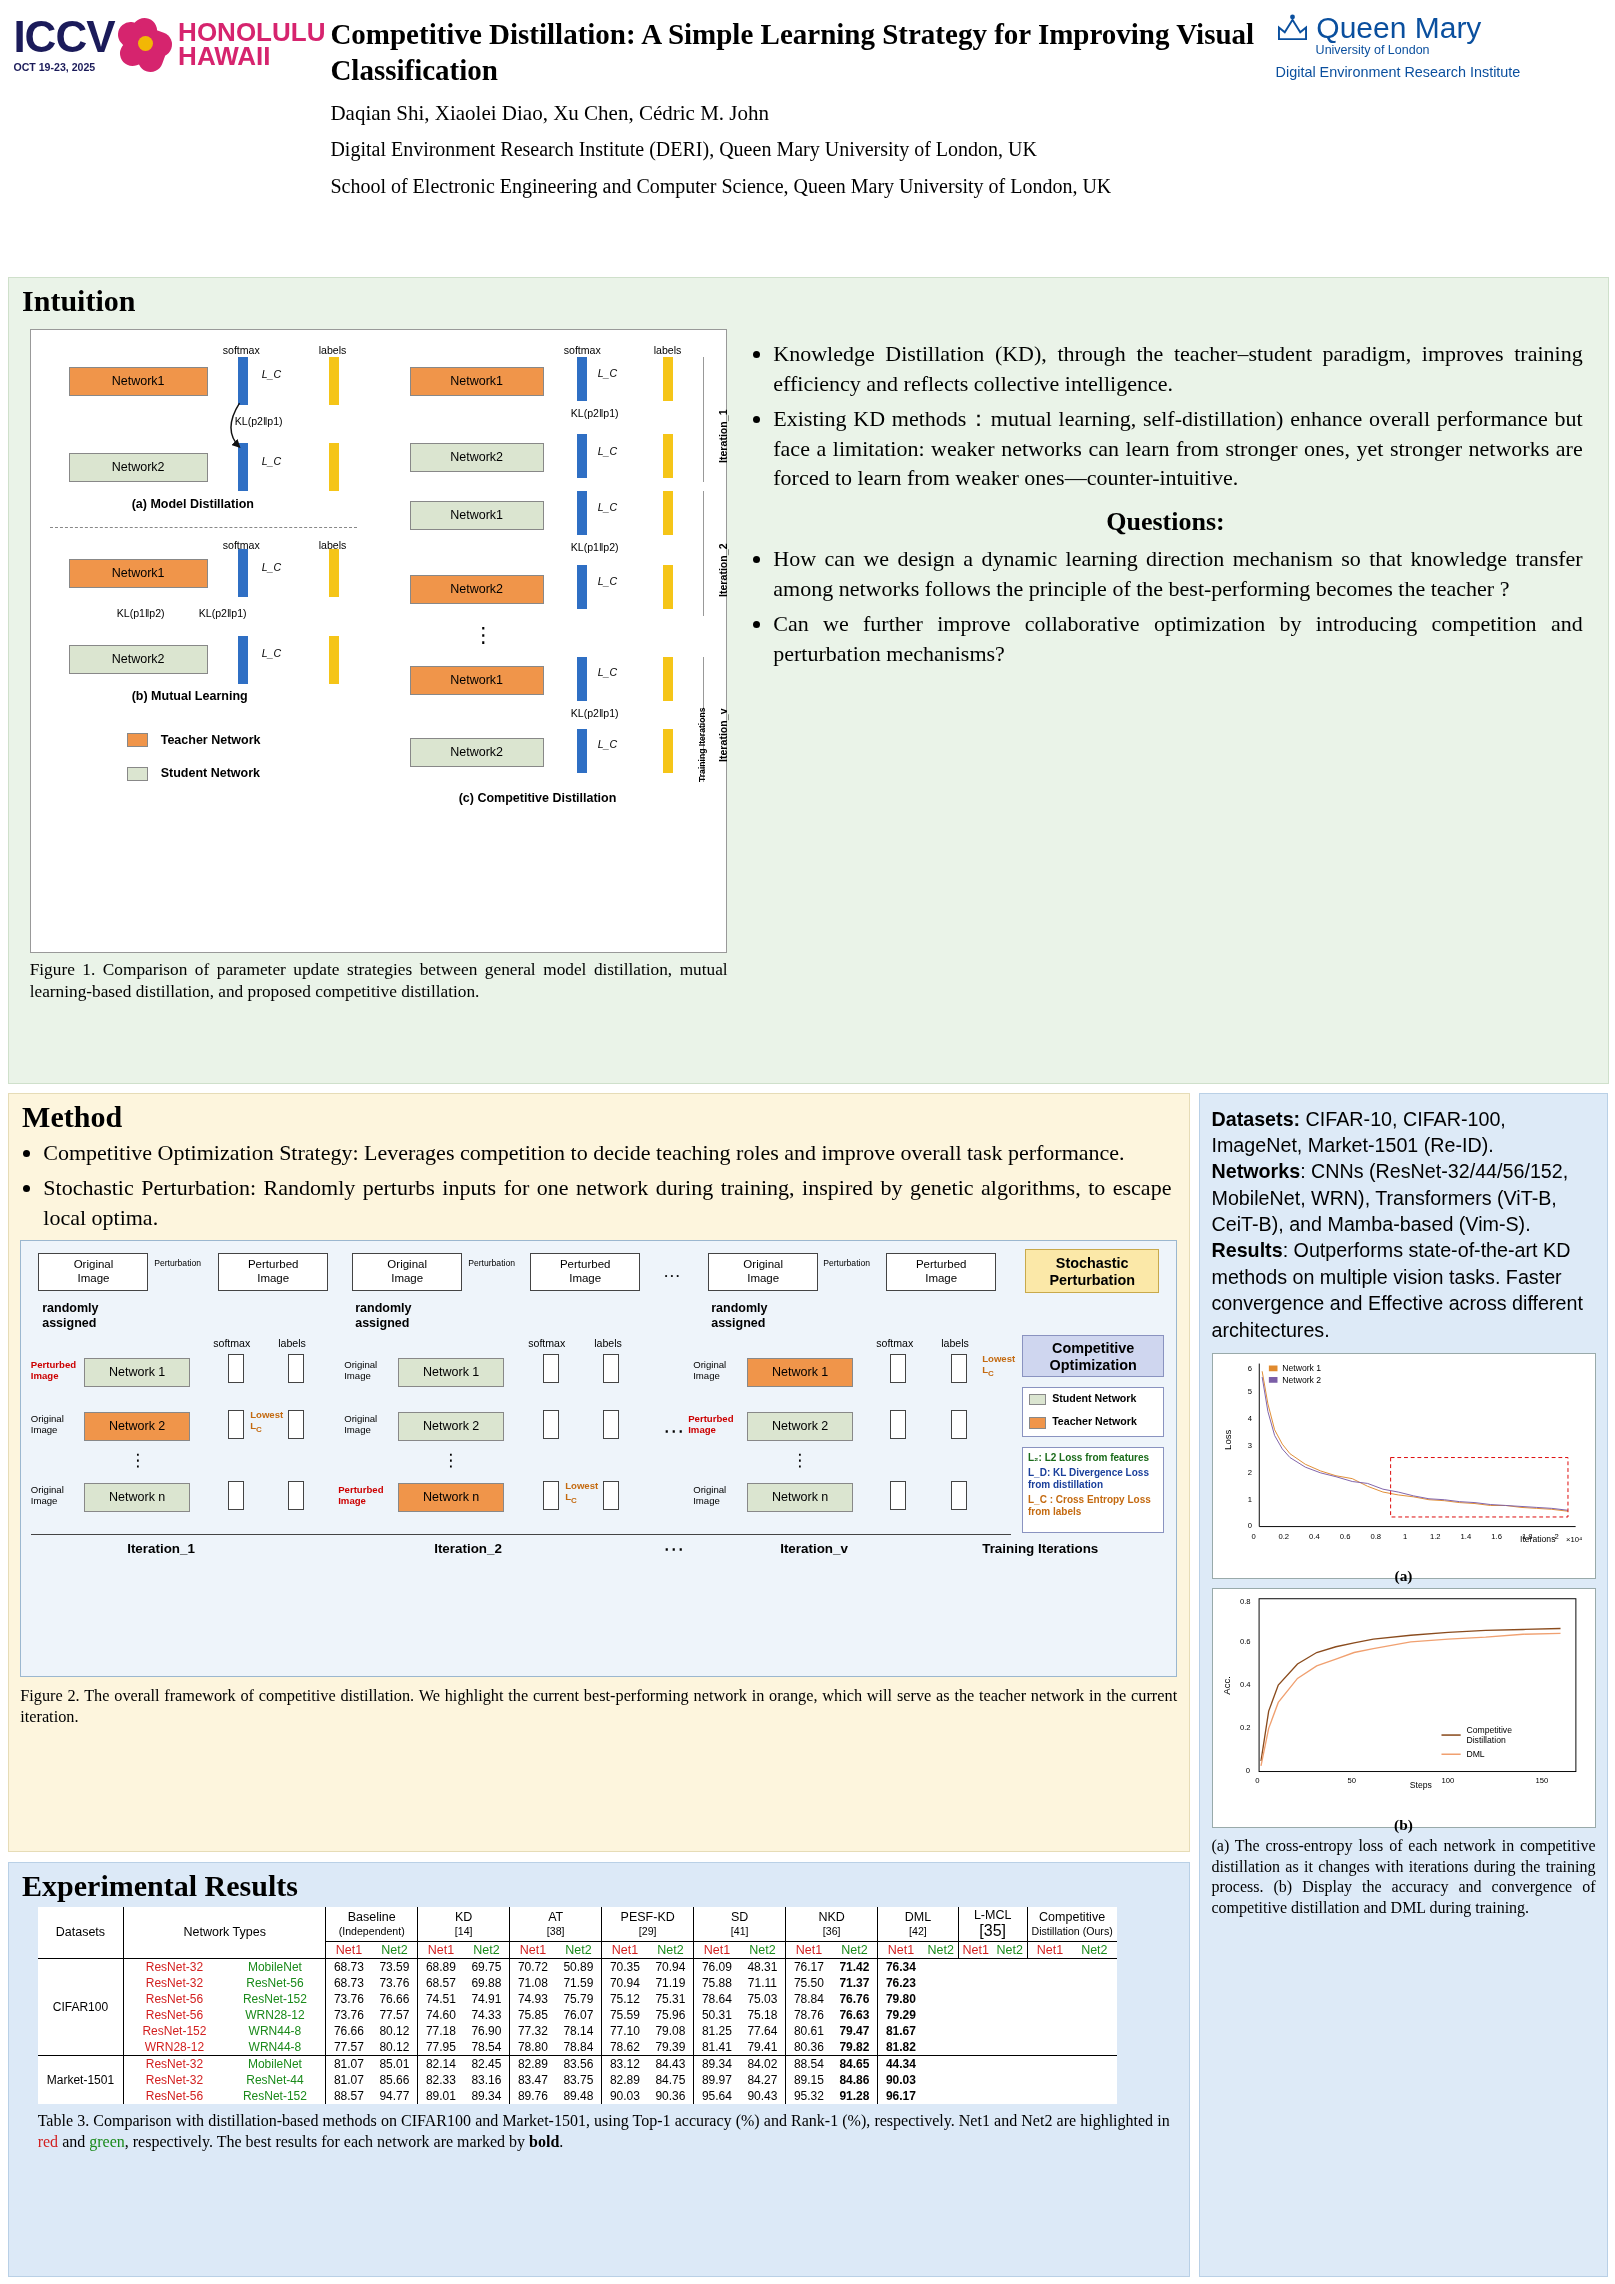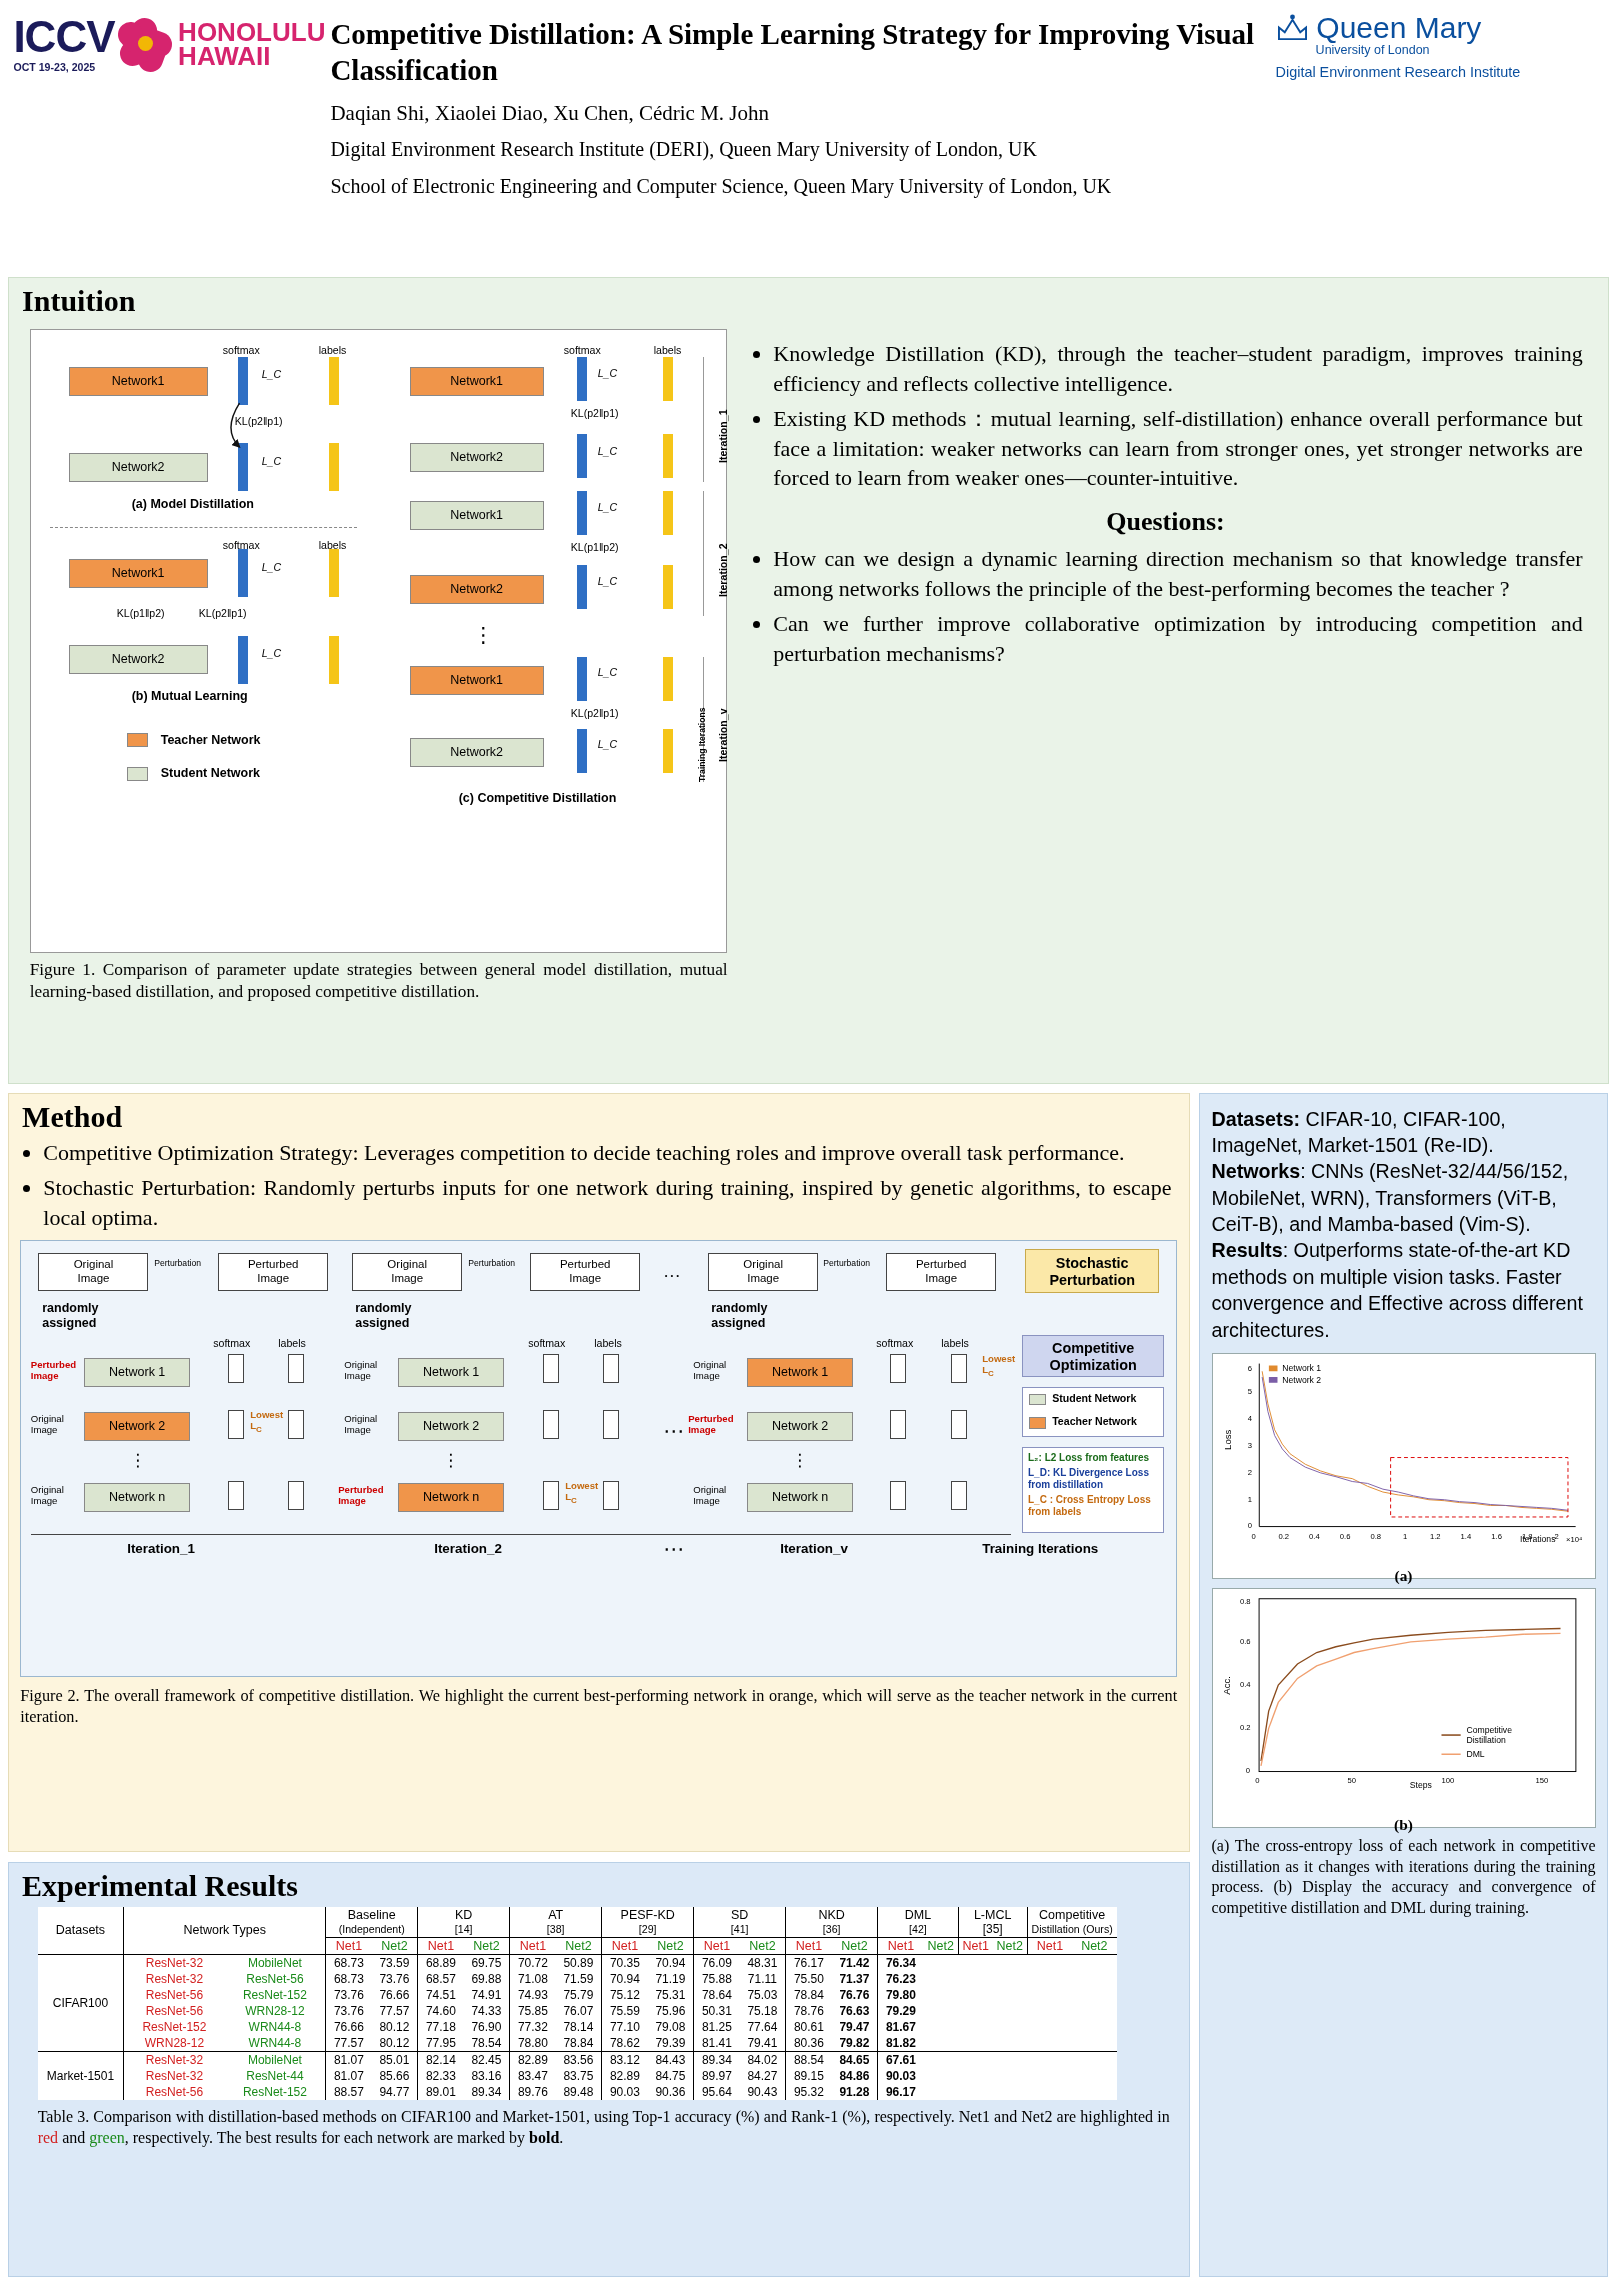--- a/index.html
+++ b/index.html
@@ -431,21 +431,21 @@
           <tr class="tb-head rline">
             <td rowspan="2" style="width:86px">Datasets</td>
             <td colspan="2" rowspan="2" class="vsep" style="width:202px">Network Types</td>
             <td colspan="2" class="vsep">Baseline<br><span style="font-size:10.6px">(Independent)</span></td>
             <td colspan="2" class="vsep">KD<br><span style="font-size:10.6px">[14]</span></td>
             <td colspan="2" class="vsep">AT<br><span style="font-size:10.6px">[38]</span></td>
             <td colspan="2" class="vsep">PESF-KD<br><span style="font-size:10.6px">[29]</span></td>
             <td colspan="2" class="vsep">SD<br><span style="font-size:10.6px">[41]</span></td>
             <td colspan="2" class="vsep">NKD<br><span style="font-size:10.6px">[36]</span></td>
             <td colspan="2" class="vsep">DML<br><span style="font-size:10.6px">[42]</span></td>
-            <td colspan="2" class="vsep">L-MCL<br><span style="font-size:12px">[35]</span></td>
+            <td colspan="2" class="vsep">L-MCL<br><span style="font-size:16px">[35]</span></td>
             <td colspan="2" class="vsep">Competitive<br><span style="font-size:10.6px">Distillation (Ours)</span></td>
           </tr>
           <tr class="tb-head rline">
             <td class="vsep hl-red">Net1</td>
             <td class="hl-green">Net2</td>
             <td class="vsep hl-red">Net1</td>
             <td class="hl-green">Net2</td>
             <td class="vsep hl-red">Net1</td>
             <td class="hl-green">Net2</td>
             <td class="vsep hl-red">Net1</td>
@@ -573,21 +573,21 @@
             <td class=" vsep" style="width:46px">82.14</td>
             <td class="" style="width:46px">82.45</td>
             <td class=" vsep" style="width:46px">82.89</td>
             <td class="" style="width:46px">83.56</td>
             <td class=" vsep" style="width:46px">83.12</td>
             <td class="" style="width:46px">84.43</td>
             <td class=" vsep" style="width:46px">89.34</td>
             <td class="" style="width:46px">84.02</td>
             <td class=" vsep" style="width:46px">88.54</td>
             <td class=" bold" style="width:46px">84.65</td>
-            <td class=" bold vsep" style="width:46px">67.61</td>
+            <td class=" bold vsep" style="width:46px">44.34</td>
           </tr>
           <tr>
             <td class="vsep hl-red" style="width:101px">ResNet-32</td>
             <td class="hl-green" style="width:101px">ResNet-44</td>
             <td class=" vsep" style="width:46px">81.07</td>
             <td class="" style="width:46px">85.66</td>
             <td class=" vsep" style="width:46px">82.33</td>
             <td class="" style="width:46px">83.16</td>
             <td class=" vsep" style="width:46px">83.47</td>
             <td class="" style="width:46px">83.75</td>

